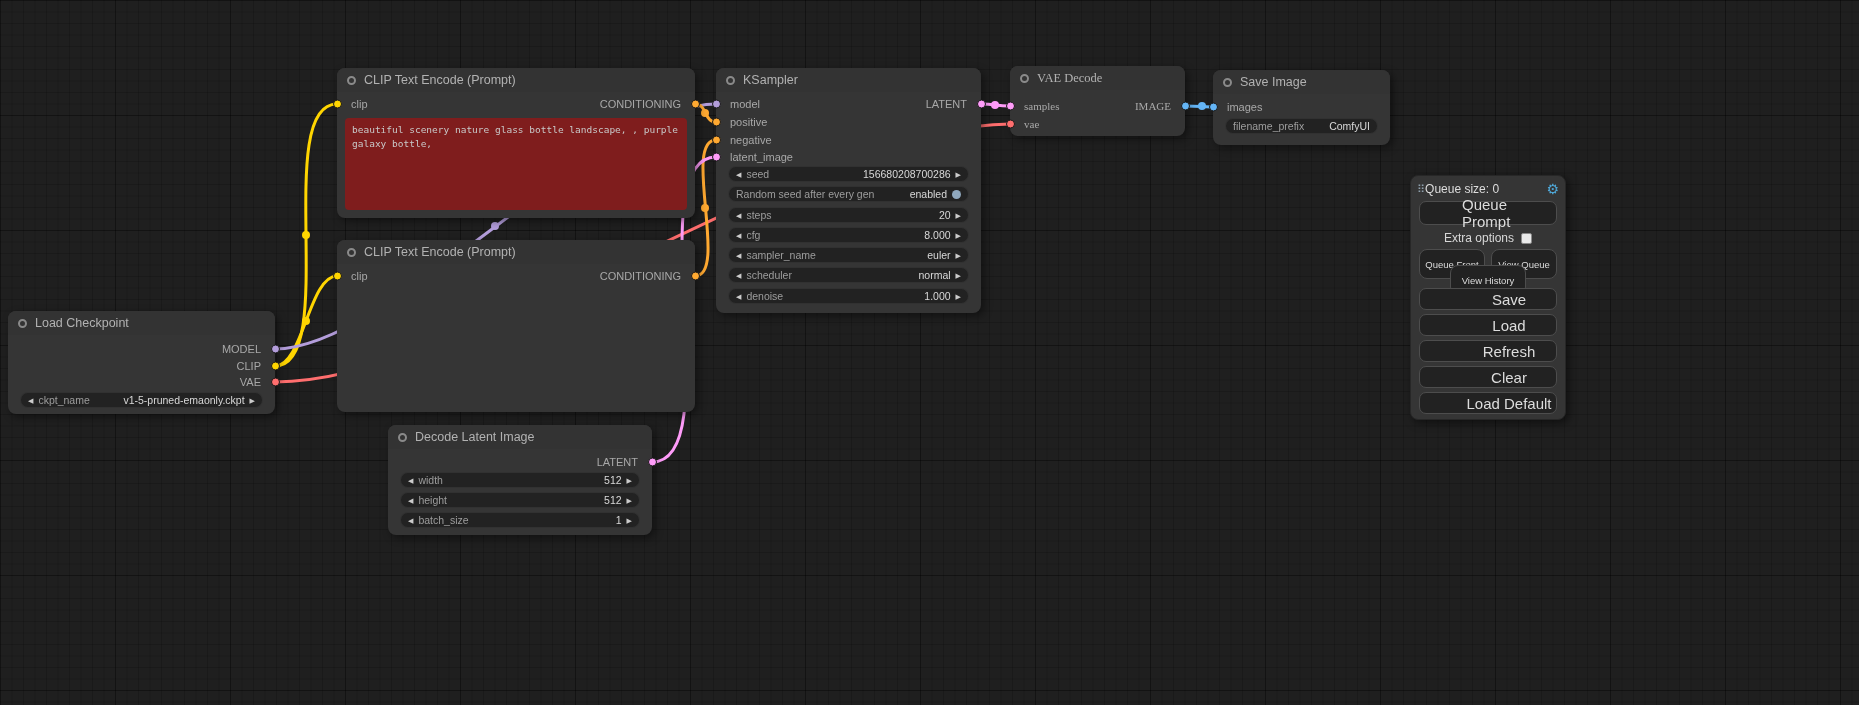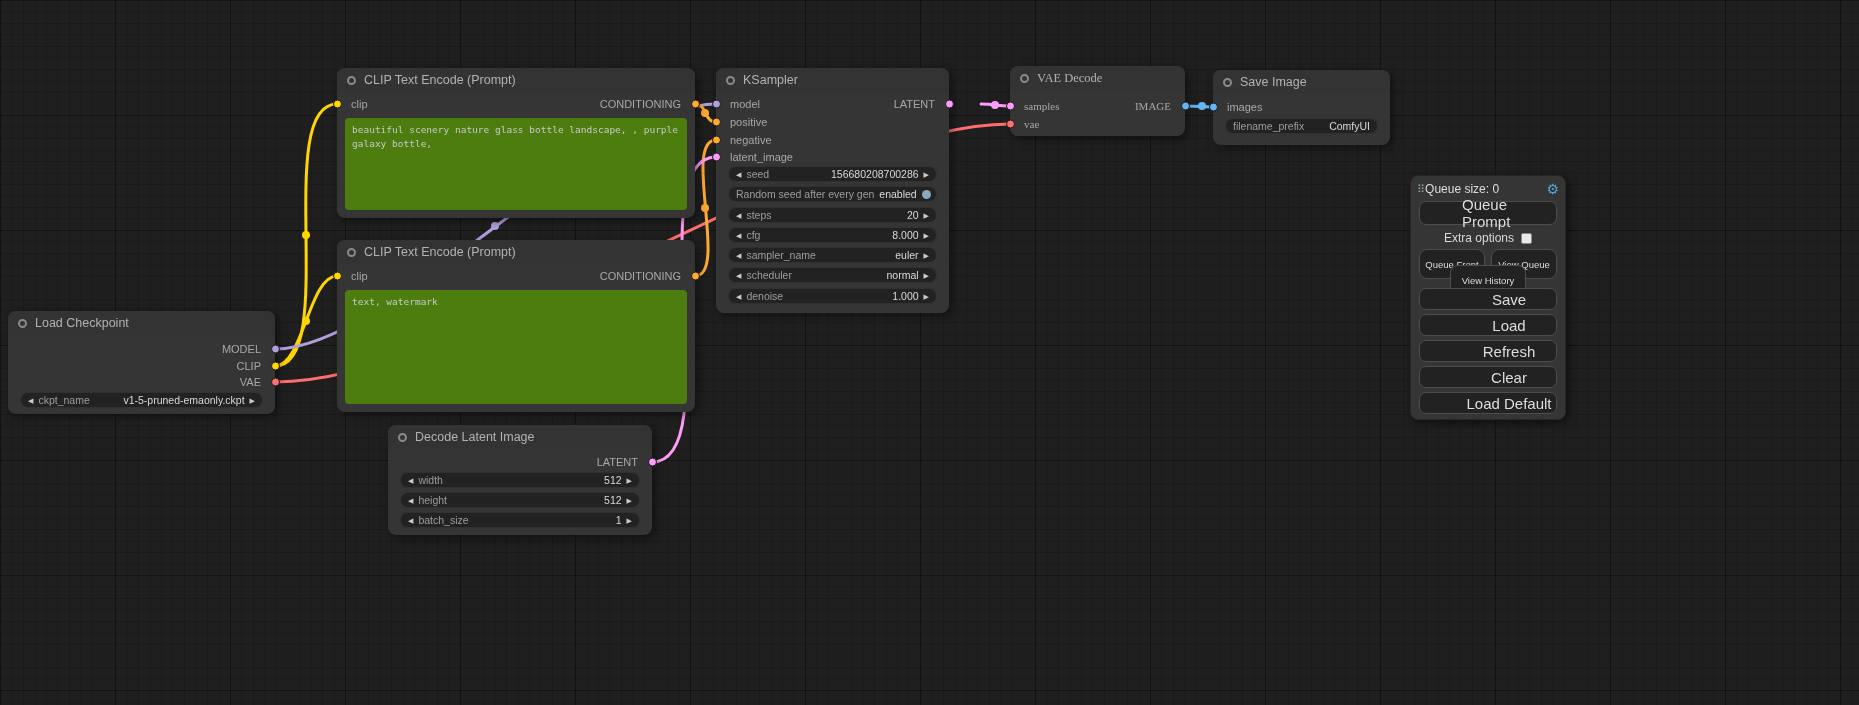--- a/index.html
+++ b/index.html
@@ -49,21 +49,21 @@
     display:flex; align-items:center; gap:5px; padding:0 7px;
     font-size:10.5px; cursor:pointer;
   }
   .wlabel { color:#9d9d9d; white-space:nowrap; }
   .wvalue { color:#d8d8d8; margin-left:auto; white-space:nowrap; }
   .arr { color:#cccccc; font-size:7px; line-height:1; flex:0 0 auto; }
   .toggle-dot { width:9px; height:9px; border-radius:50%; background:#8fa7bd; flex:0 0 auto; }
 
   .textarea {
     position:absolute; left:8px; right:8px; top:50px; bottom:8px;
-    background:#4d7c0f; border-radius:4px; padding:5px 7px;
+    background:#7f1d1d; border-radius:4px; padding:5px 7px;
     font-family:"DejaVu Sans Mono", monospace; font-size:9.5px; line-height:1.45;
     color:#c9c9c9; white-space:pre-wrap; overflow:hidden; cursor:text;
   }
 
   .queue-panel {
     position:absolute; left:1410px; top:175px; width:156px; height:245px;
     background:#353535; border:1px solid #272727; border-radius:8px; z-index:4;
     box-shadow: 3px 3px 9px rgba(0,0,0,0.5);
   }
   .qheader { position:absolute; top:4px; left:6px; right:6px; height:18px; display:flex; align-items:center; }
@@ -142,21 +142,20 @@
 
   <div class="node" style="left:337px; top:240px; width:358px; height:172px;">
     <div class="ntitle">
       <span class="ndot"></span>
       <span class="ntext">CLIP Text Encode (Prompt)</span>
     </div>
     <span class="in-label" style="top:36px">clip</span>
     <span class="out-label" style="top:36px">CONDITIONING</span>
     <span class="port pl c-clip" style="top:36px"></span>
     <span class="port pr c-cond" style="top:36px"></span>
-    <div class="textarea">text, watermark</div>
   </div>
 
   <div class="node" style="left:388px; top:425px; width:264px; height:110px;">
     <div class="ntitle">
       <span class="ndot"></span>
       <span class="ntext">Decode Latent Image</span>
     </div>
     <span class="out-label" style="top:37px">LATENT</span>
     <span class="port pr c-latent" style="top:37px"></span>
     <div class="widget" style="top:47px">
@@ -172,21 +171,21 @@
       <span class="arr">▶</span>
     </div>
     <div class="widget" style="top:87px">
       <span class="arr">◀</span>
       <span class="wlabel">batch_size</span>
       <span class="wvalue">1</span>
       <span class="arr">▶</span>
     </div>
   </div>
 
-  <div class="node" style="left:716px; top:68px; width:233px; height:245px;">
+  <div class="node" style="left:716px; top:68px; width:265px; height:245px;">
     <div class="ntitle">
       <span class="ndot"></span>
       <span class="ntext">KSampler</span>
     </div>
     <span class="in-label" style="top:36px">model</span>
     <span class="in-label" style="top:54px">positive</span>
     <span class="in-label" style="top:72px">negative</span>
     <span class="in-label" style="top:89px">latent_image</span>
     <span class="out-label" style="top:36px">LATENT</span>
     <span class="port pl c-model" style="top:36px"></span>

